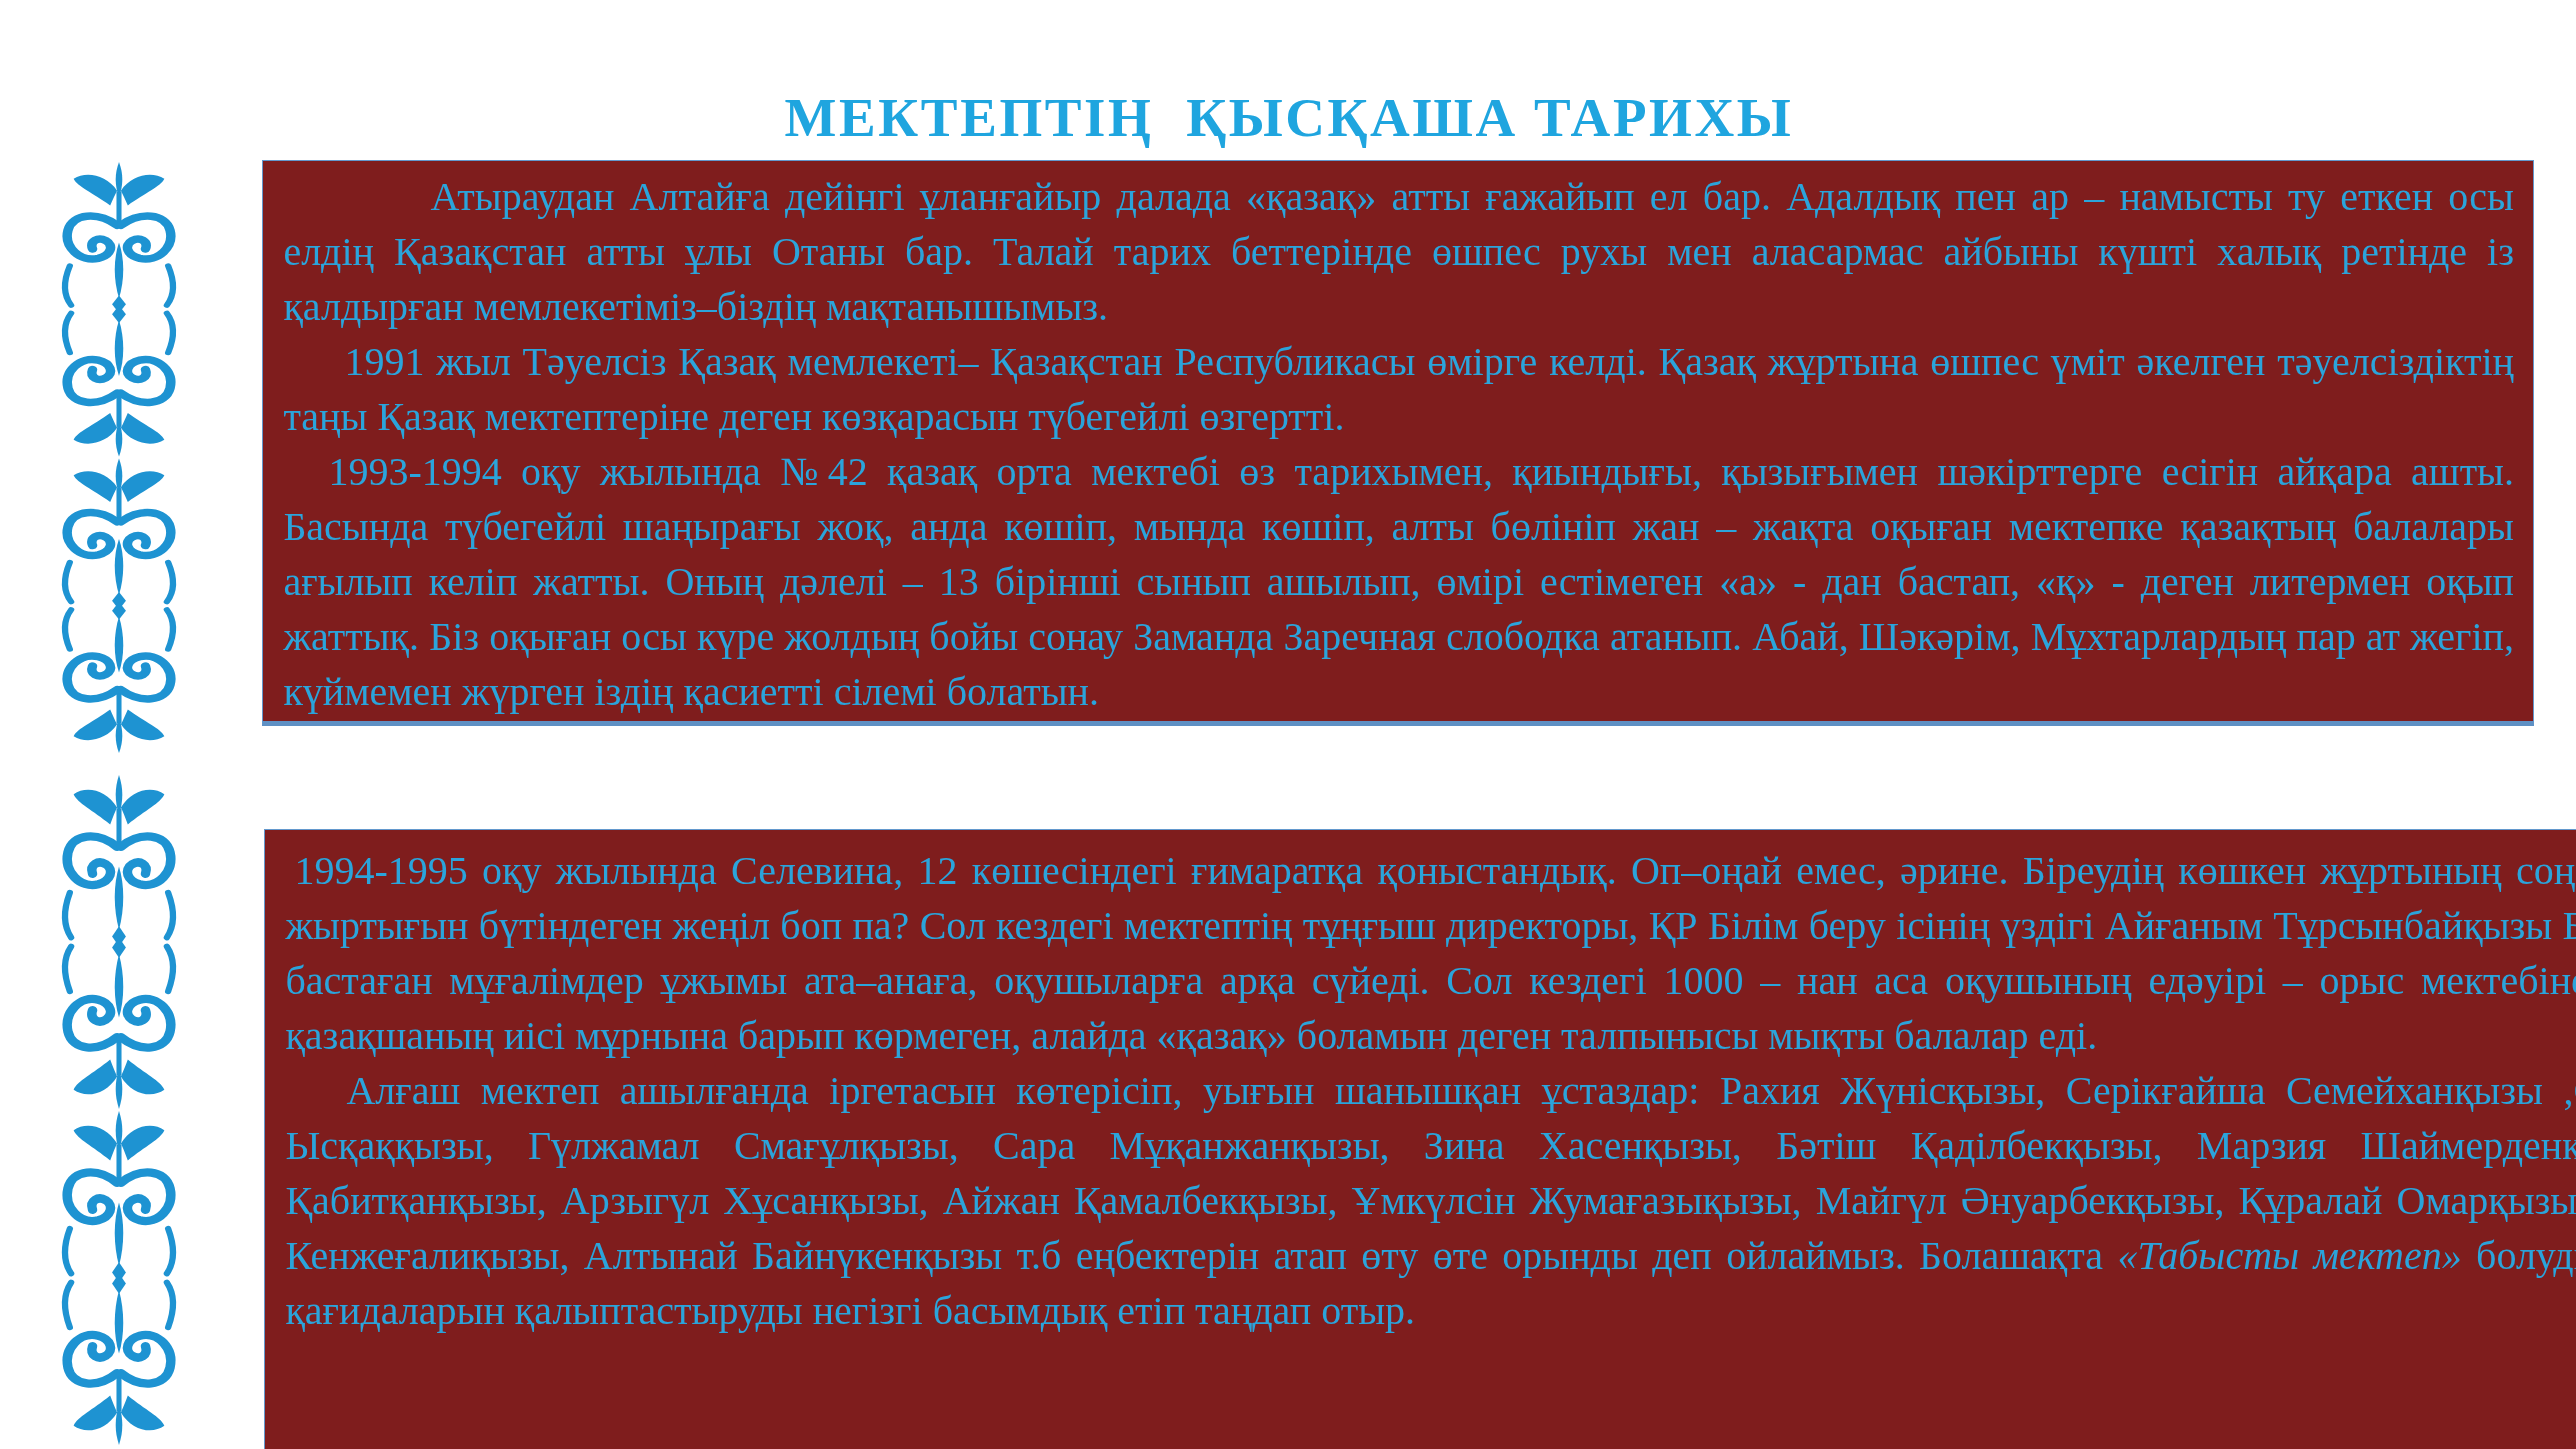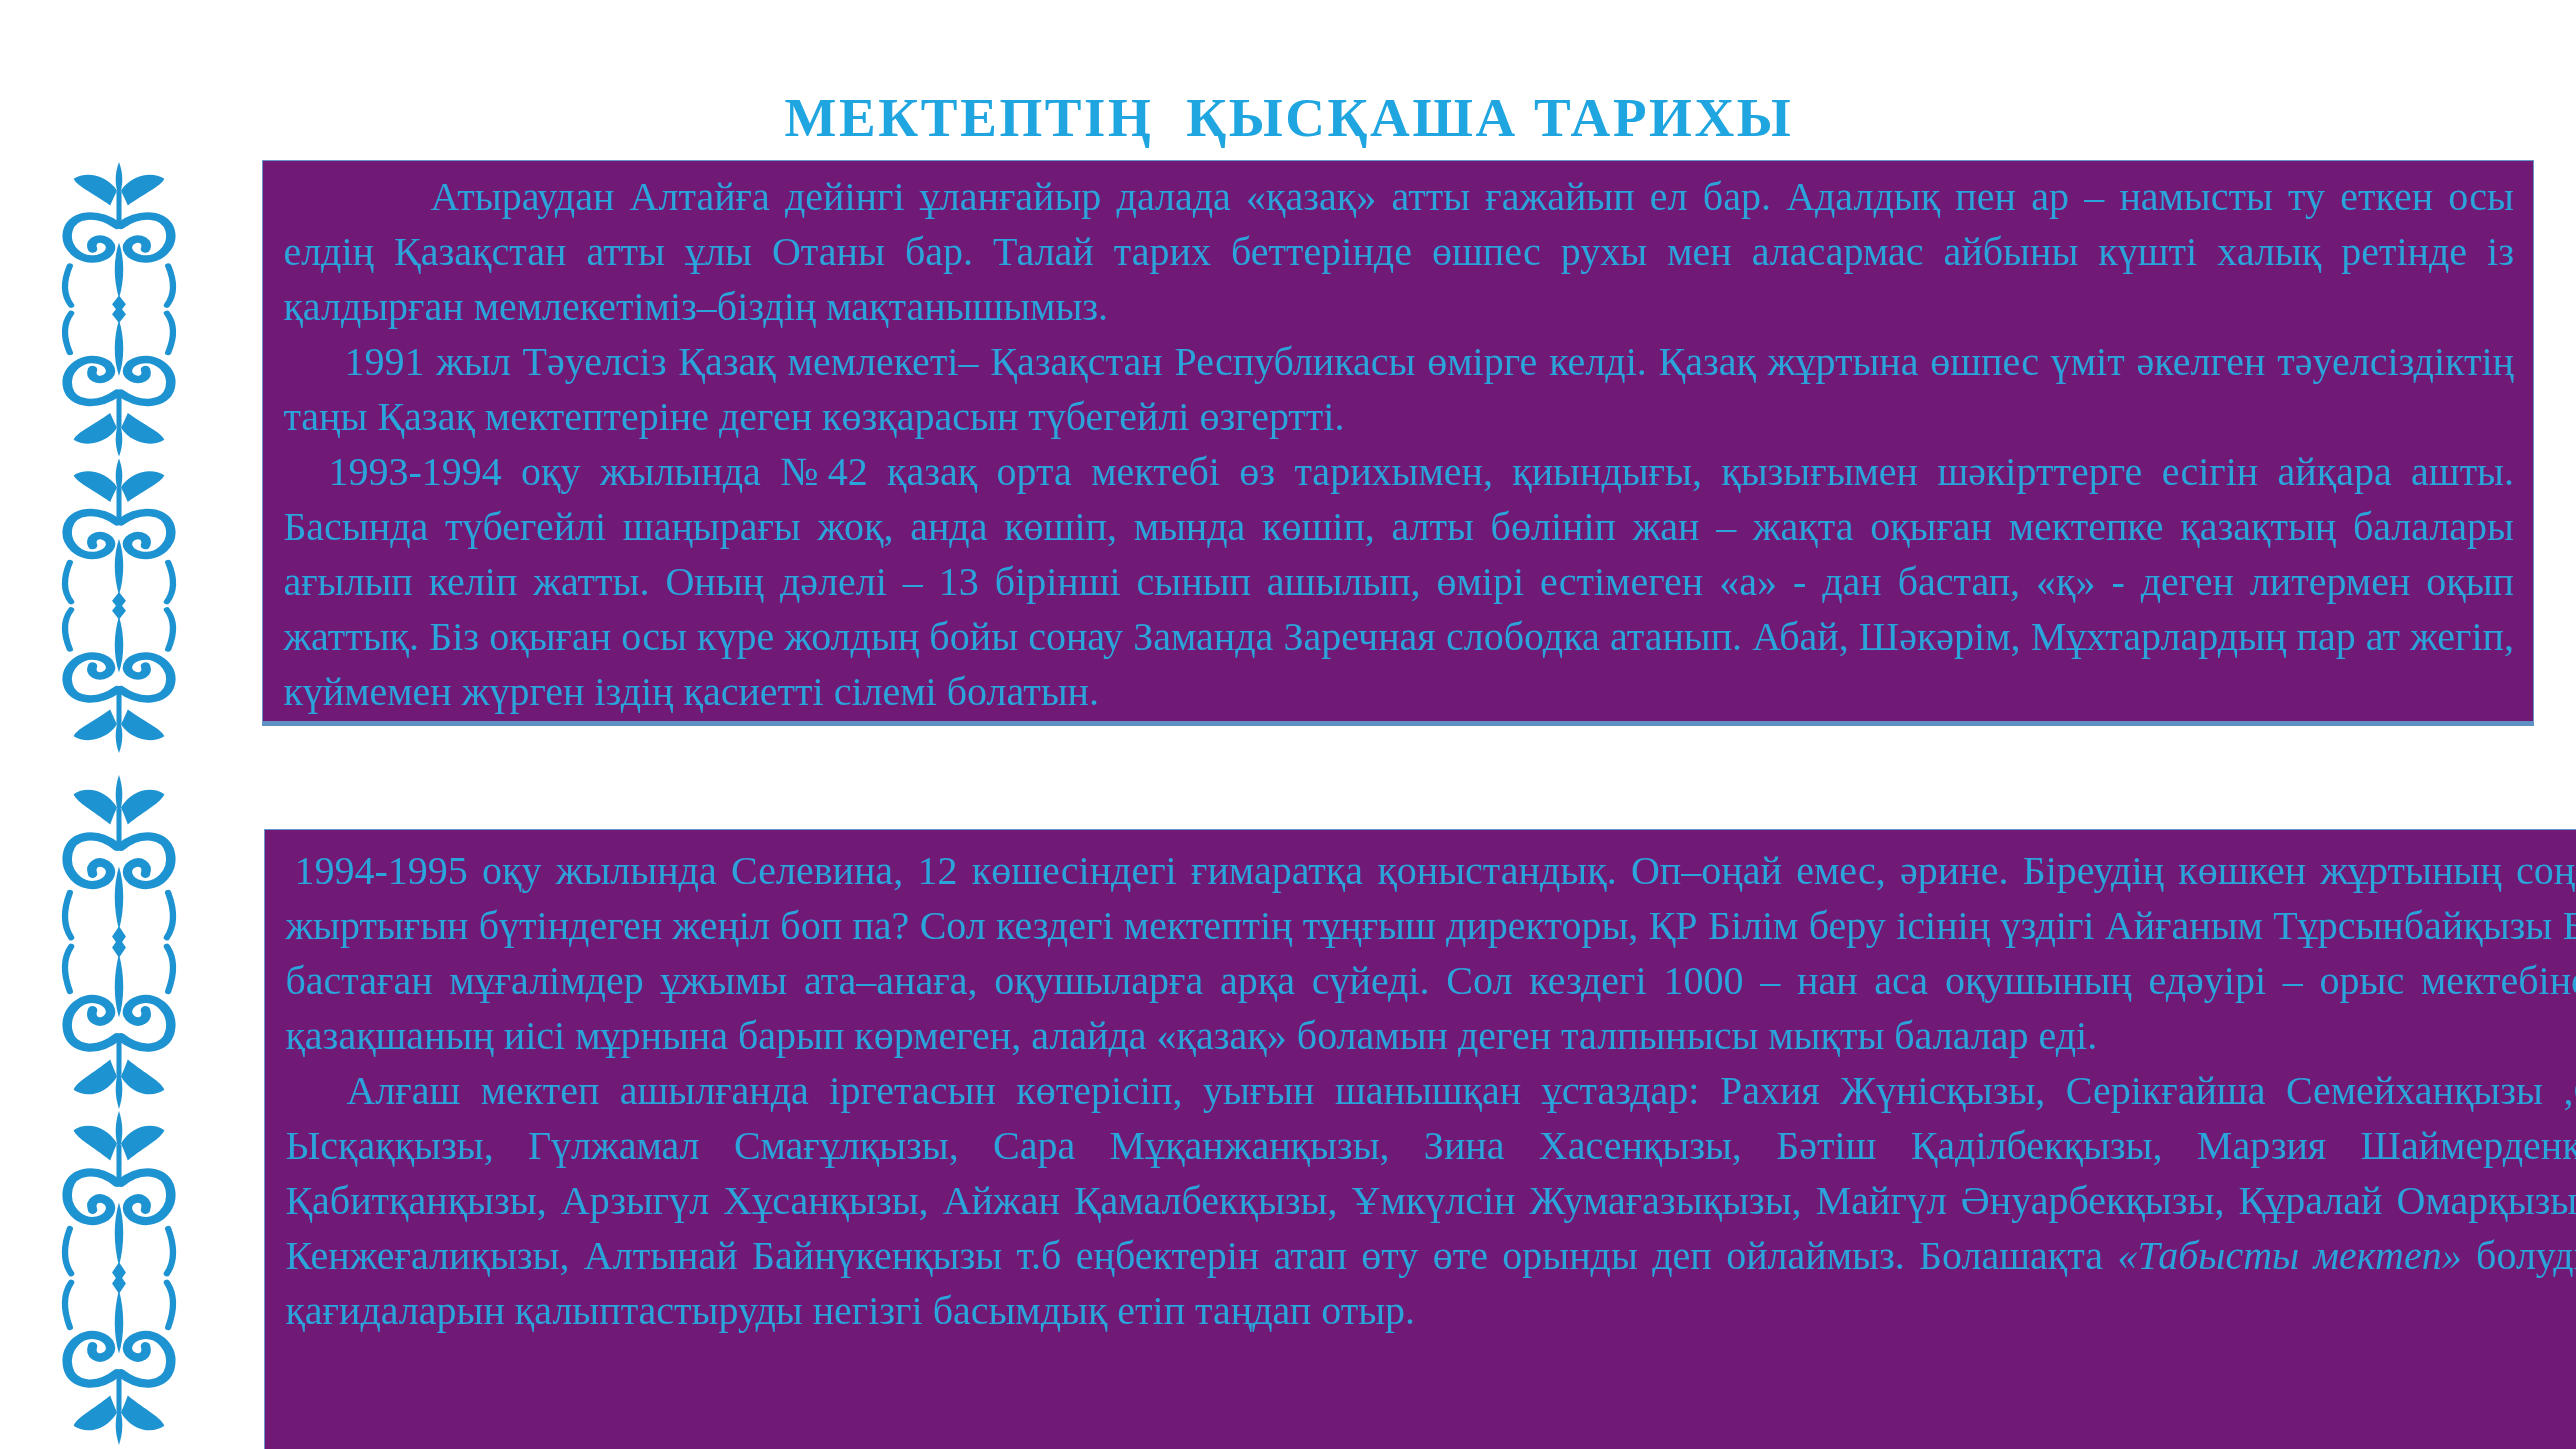--- a/index.html
+++ b/index.html
@@ -15,21 +15,21 @@
   body{
     width:2576px;height:1449px;position:relative;overflow:hidden;
     font-family:"Liberation Serif","DejaVu Serif",serif;
   }
   .page-title{
     position:absolute;left:1289px;top:86px;transform:translateX(-50%);
     font-size:55px;font-weight:bold;letter-spacing:2.6px;white-space:pre;
     color:var(--title);
   }
   .textbox{
-    position:absolute;background:#701a75;
+    position:absolute;background:#7f1d1d;
     border:1.9px solid var(--border);
     border-bottom:5.1px solid var(--border-bottom);
     color:var(--text);
     font-size:40px;line-height:55px;
     text-align:justify;
     overflow:hidden;
   }
   .box1{left:262px;top:160px;width:2272px;height:566px;padding:7.7px 19px 0 20.4px;}
   .box2{left:264px;top:789px;width:2532px;height:644px;padding:12.8px 19px 0 20.4px;margin-top:40px;}
   .para{margin:0;}

